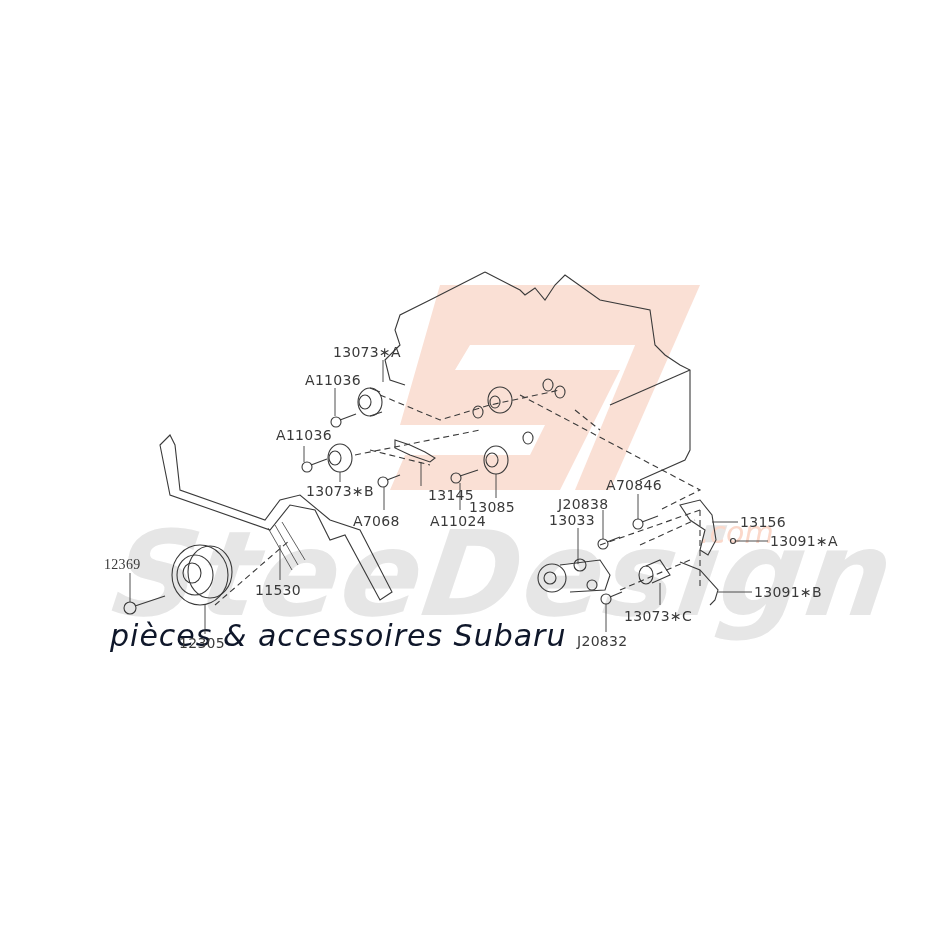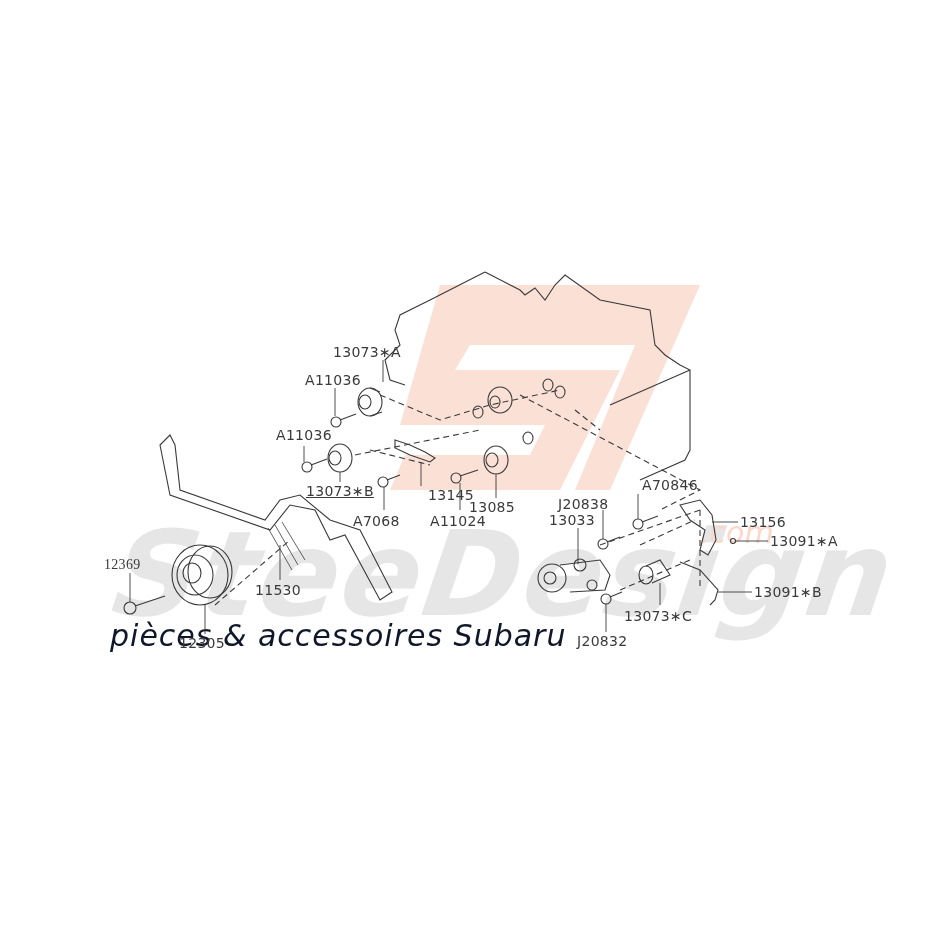--- a/index.html
+++ b/index.html
@@ -150,26 +150,26 @@
     <path d="M606 604 L606 632"></path>
     <path d="M130 573 L130 602"></path>
     <path d="M205 605 L205 634"></path>
     <path d="M280 545 L280 580"></path>
   </g>
 </svg>
 
 <div class="lbl" style="left:333px; top:345px;">13073∗A</div>
 <div class="lbl" style="left:305px; top:373px;">A11036</div>
 <div class="lbl" style="left:276px; top:428px;">A11036</div>
-<div class="lbl" style="left:306px; top:484px;text-decoration:underline;">13073∗B</div>
+<div class="lbl" style="left:306px; top:484px;">13073∗B</div>
 <div class="lbl" style="left:400px; top:488px;margin-left:28px;">13145</div>
 <div class="lbl" style="left:469px; top:500px;">13085</div>
 <div class="lbl" style="left:353px; top:514px;">A7068</div>
 <div class="lbl" style="left:430px; top:514px;text-align:right;">A11024</div>
-<div class="lbl" style="left:642px; top:478px;">A70846</div>
+<div class="lbl" style="left:606px; top:478px;">A70846</div>
 <div class="lbl" style="left:558px; top:497px;">J20838</div>
 <div class="lbl" style="left:549px; top:513px;">13033</div>
 <div class="lbl" style="left:740px; top:515px;">13156</div>
 <div class="lbl" style="left:770px; top:534px;">13091∗A</div>
 <div class="lbl" style="left:754px; top:585px;">13091∗B</div>
 <div class="lbl" style="left:624px; top:609px;">13073∗C</div>
 <div class="lbl" style="left:577px; top:634px;">J20832</div>
 <div class="lbl" style="left:104px; top:558px;font-family:Liberation Serif, serif;">12369</div>
 <div class="lbl" style="left:179px; top:636px;">12305</div>
 <div class="lbl" style="left:255px; top:583px;">11530</div>

